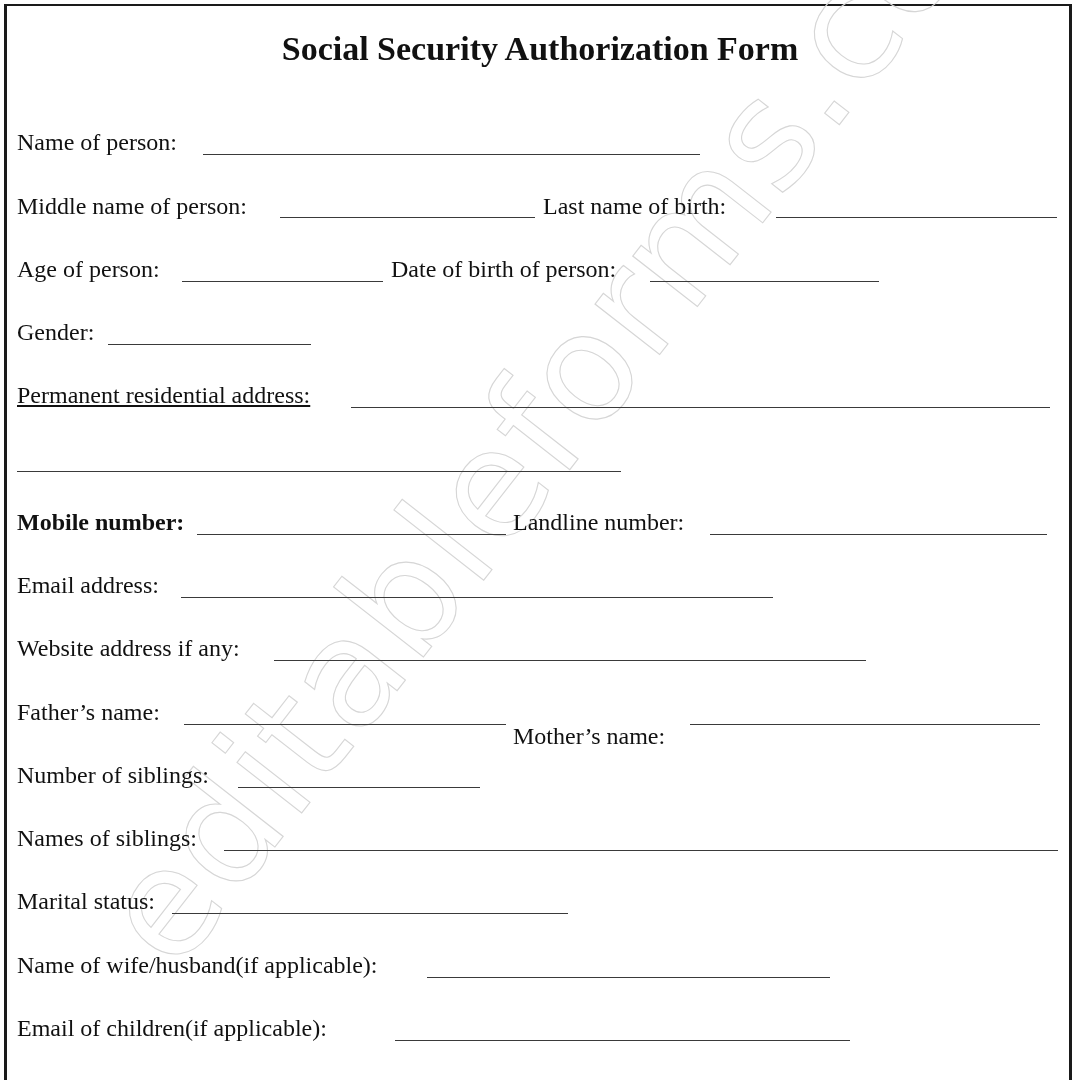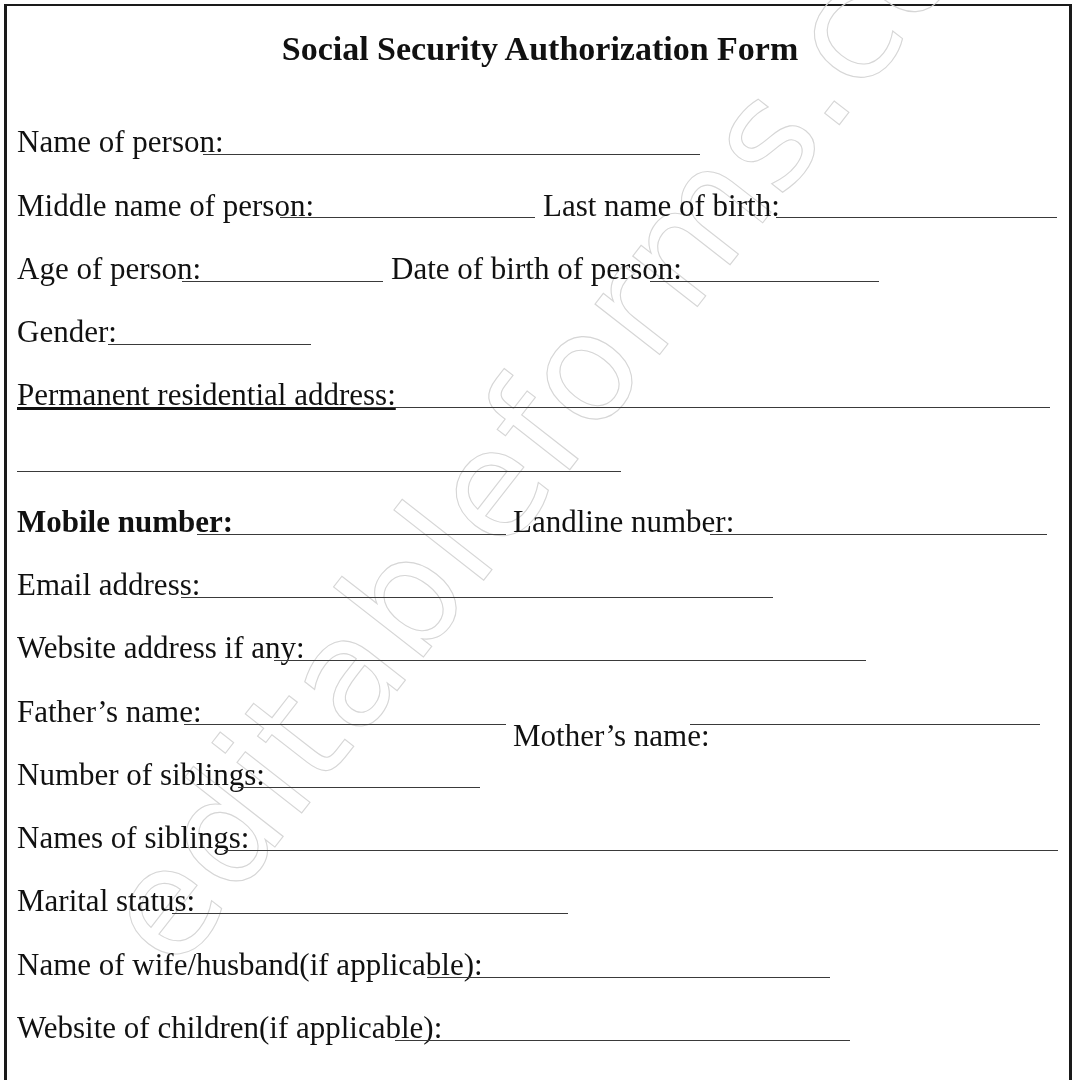--- a/index.html
+++ b/index.html
@@ -41,21 +41,21 @@
       width: 1080px;
       top: 30px;
       text-align: center;
       font-weight: bold;
       font-size: 34px;
       letter-spacing: 0px;
       z-index: 2;
     }
     .label {
       position: absolute;
-      font-size: 31px;
+      font-size: 24px;
       line-height: 28px;
       white-space: nowrap;
       z-index: 2;
       color: #111;
     }
     .line {
       position: absolute;
       height: 0;
       border-bottom: 1.5px solid #3a3a3a;
       z-index: 2;
@@ -113,14 +113,14 @@
 
 <span class="label" style="left:17px; top:824px;">Names of siblings:</span>
 <div class="line" style="left:224px; width:834px; top:850px;"></div>
 
 <span class="label" style="left:17px; top:887px;font-family:Liberation Serif, serif;">Marital status:</span>
 <div class="line" style="left:172px; width:396px; top:913px;"></div>
 
 <span class="label" style="left:17px; top:951px;">Name of wife/husband(if applicable):</span>
 <div class="line" style="left:427px; width:403px; top:977px;"></div>
 
-<span class="label" style="left:17px; top:1014px;">Website of children(if applicable):</span>
+<span class="label" style="left:17px; top:1014px;">Email of children(if applicable):</span>
 <div class="line" style="left:395px; width:455px; top:1040px;"></div>
 
 </body></html>

